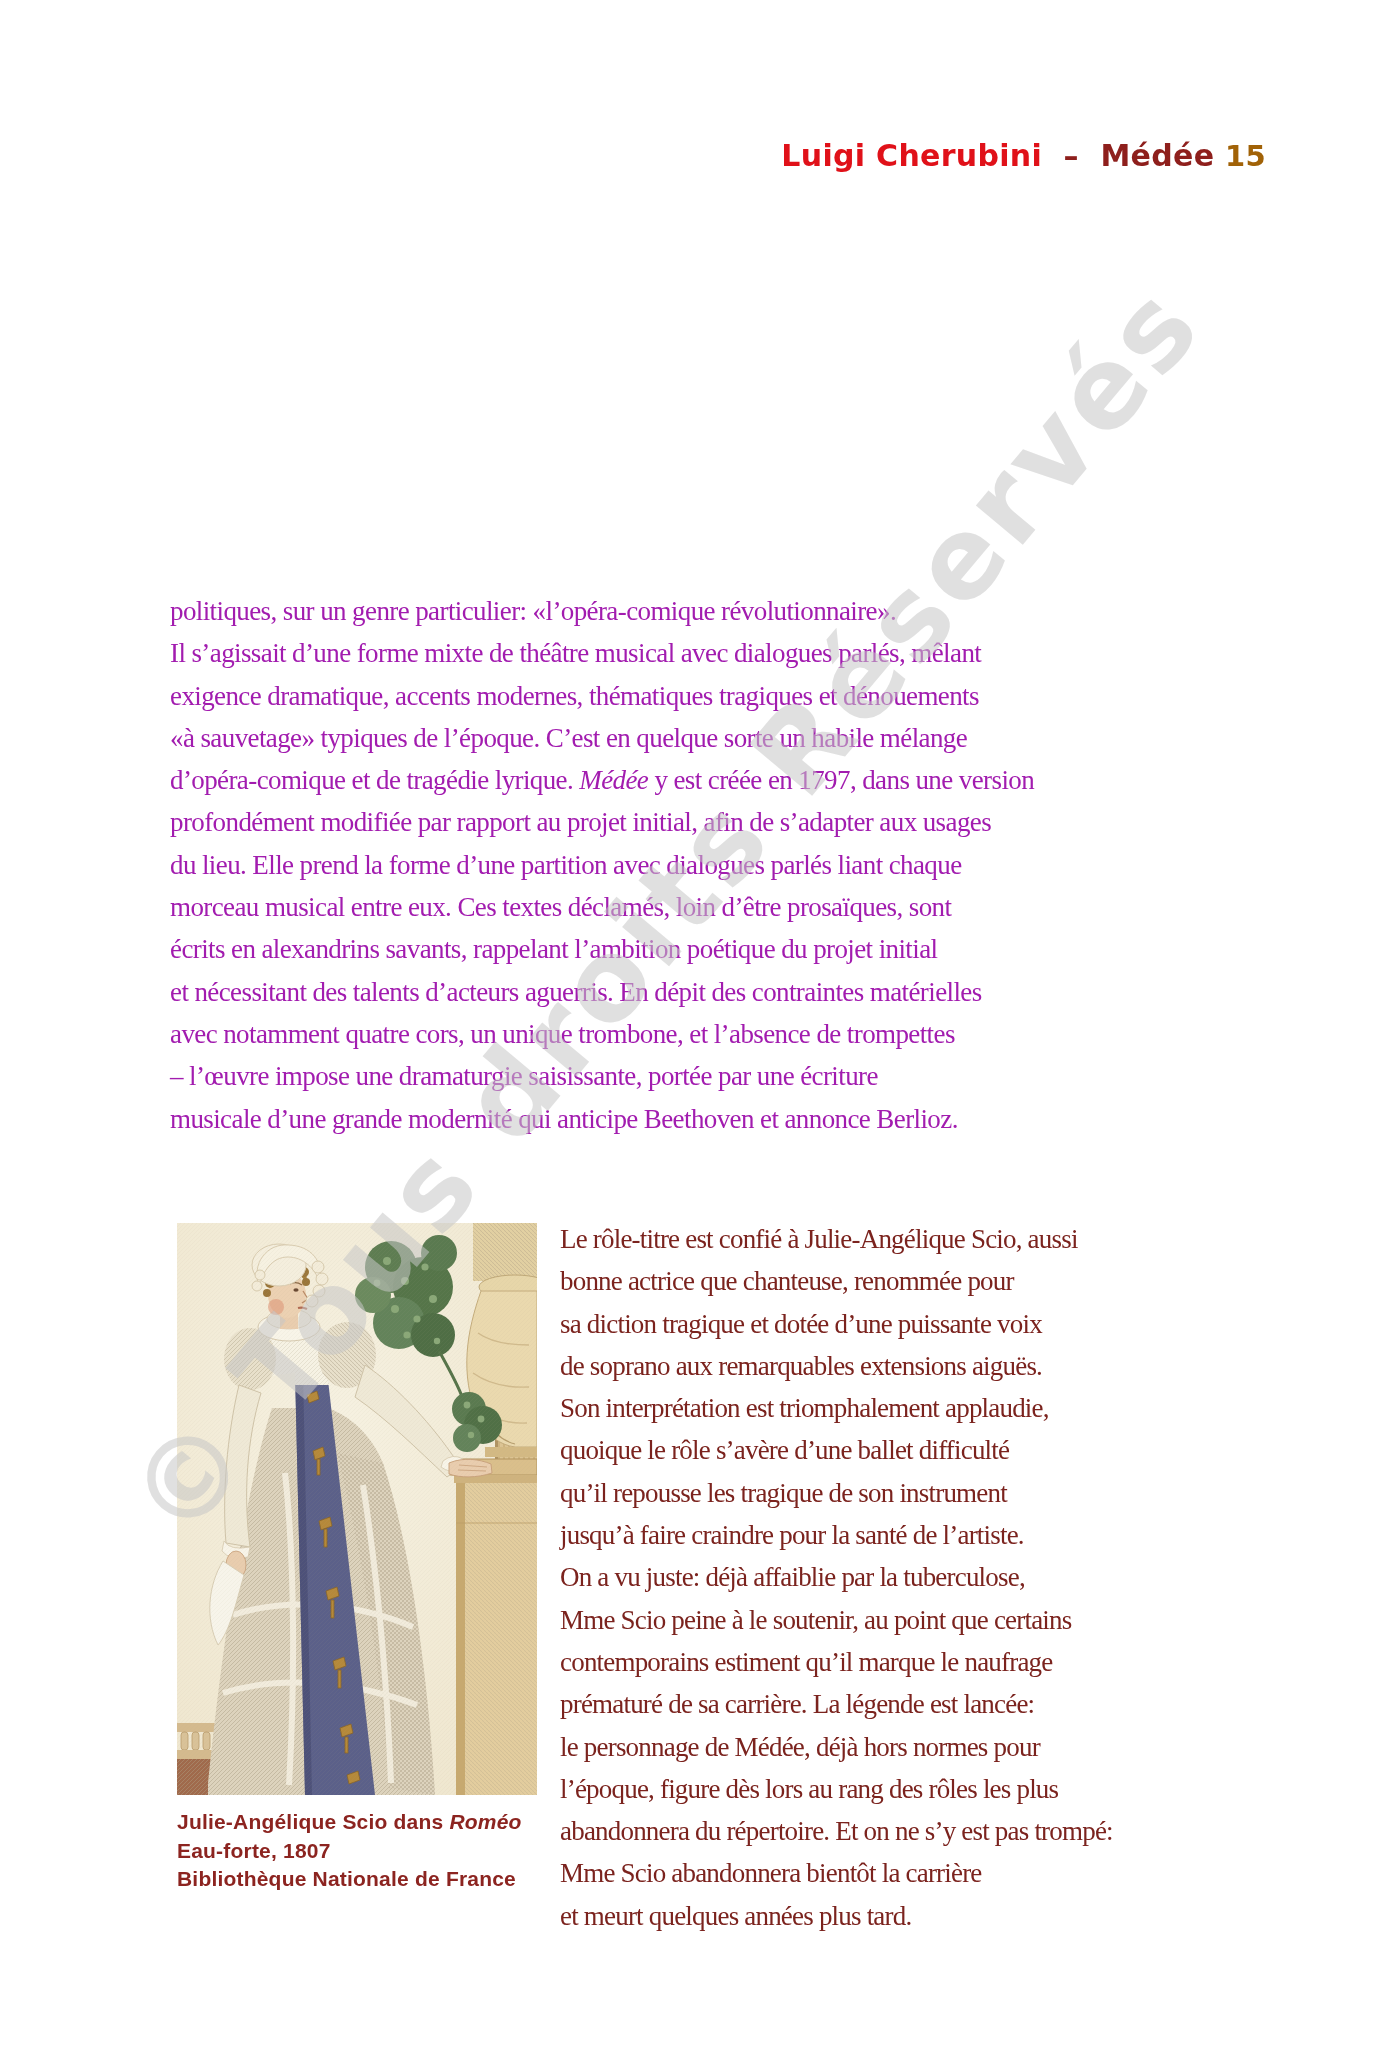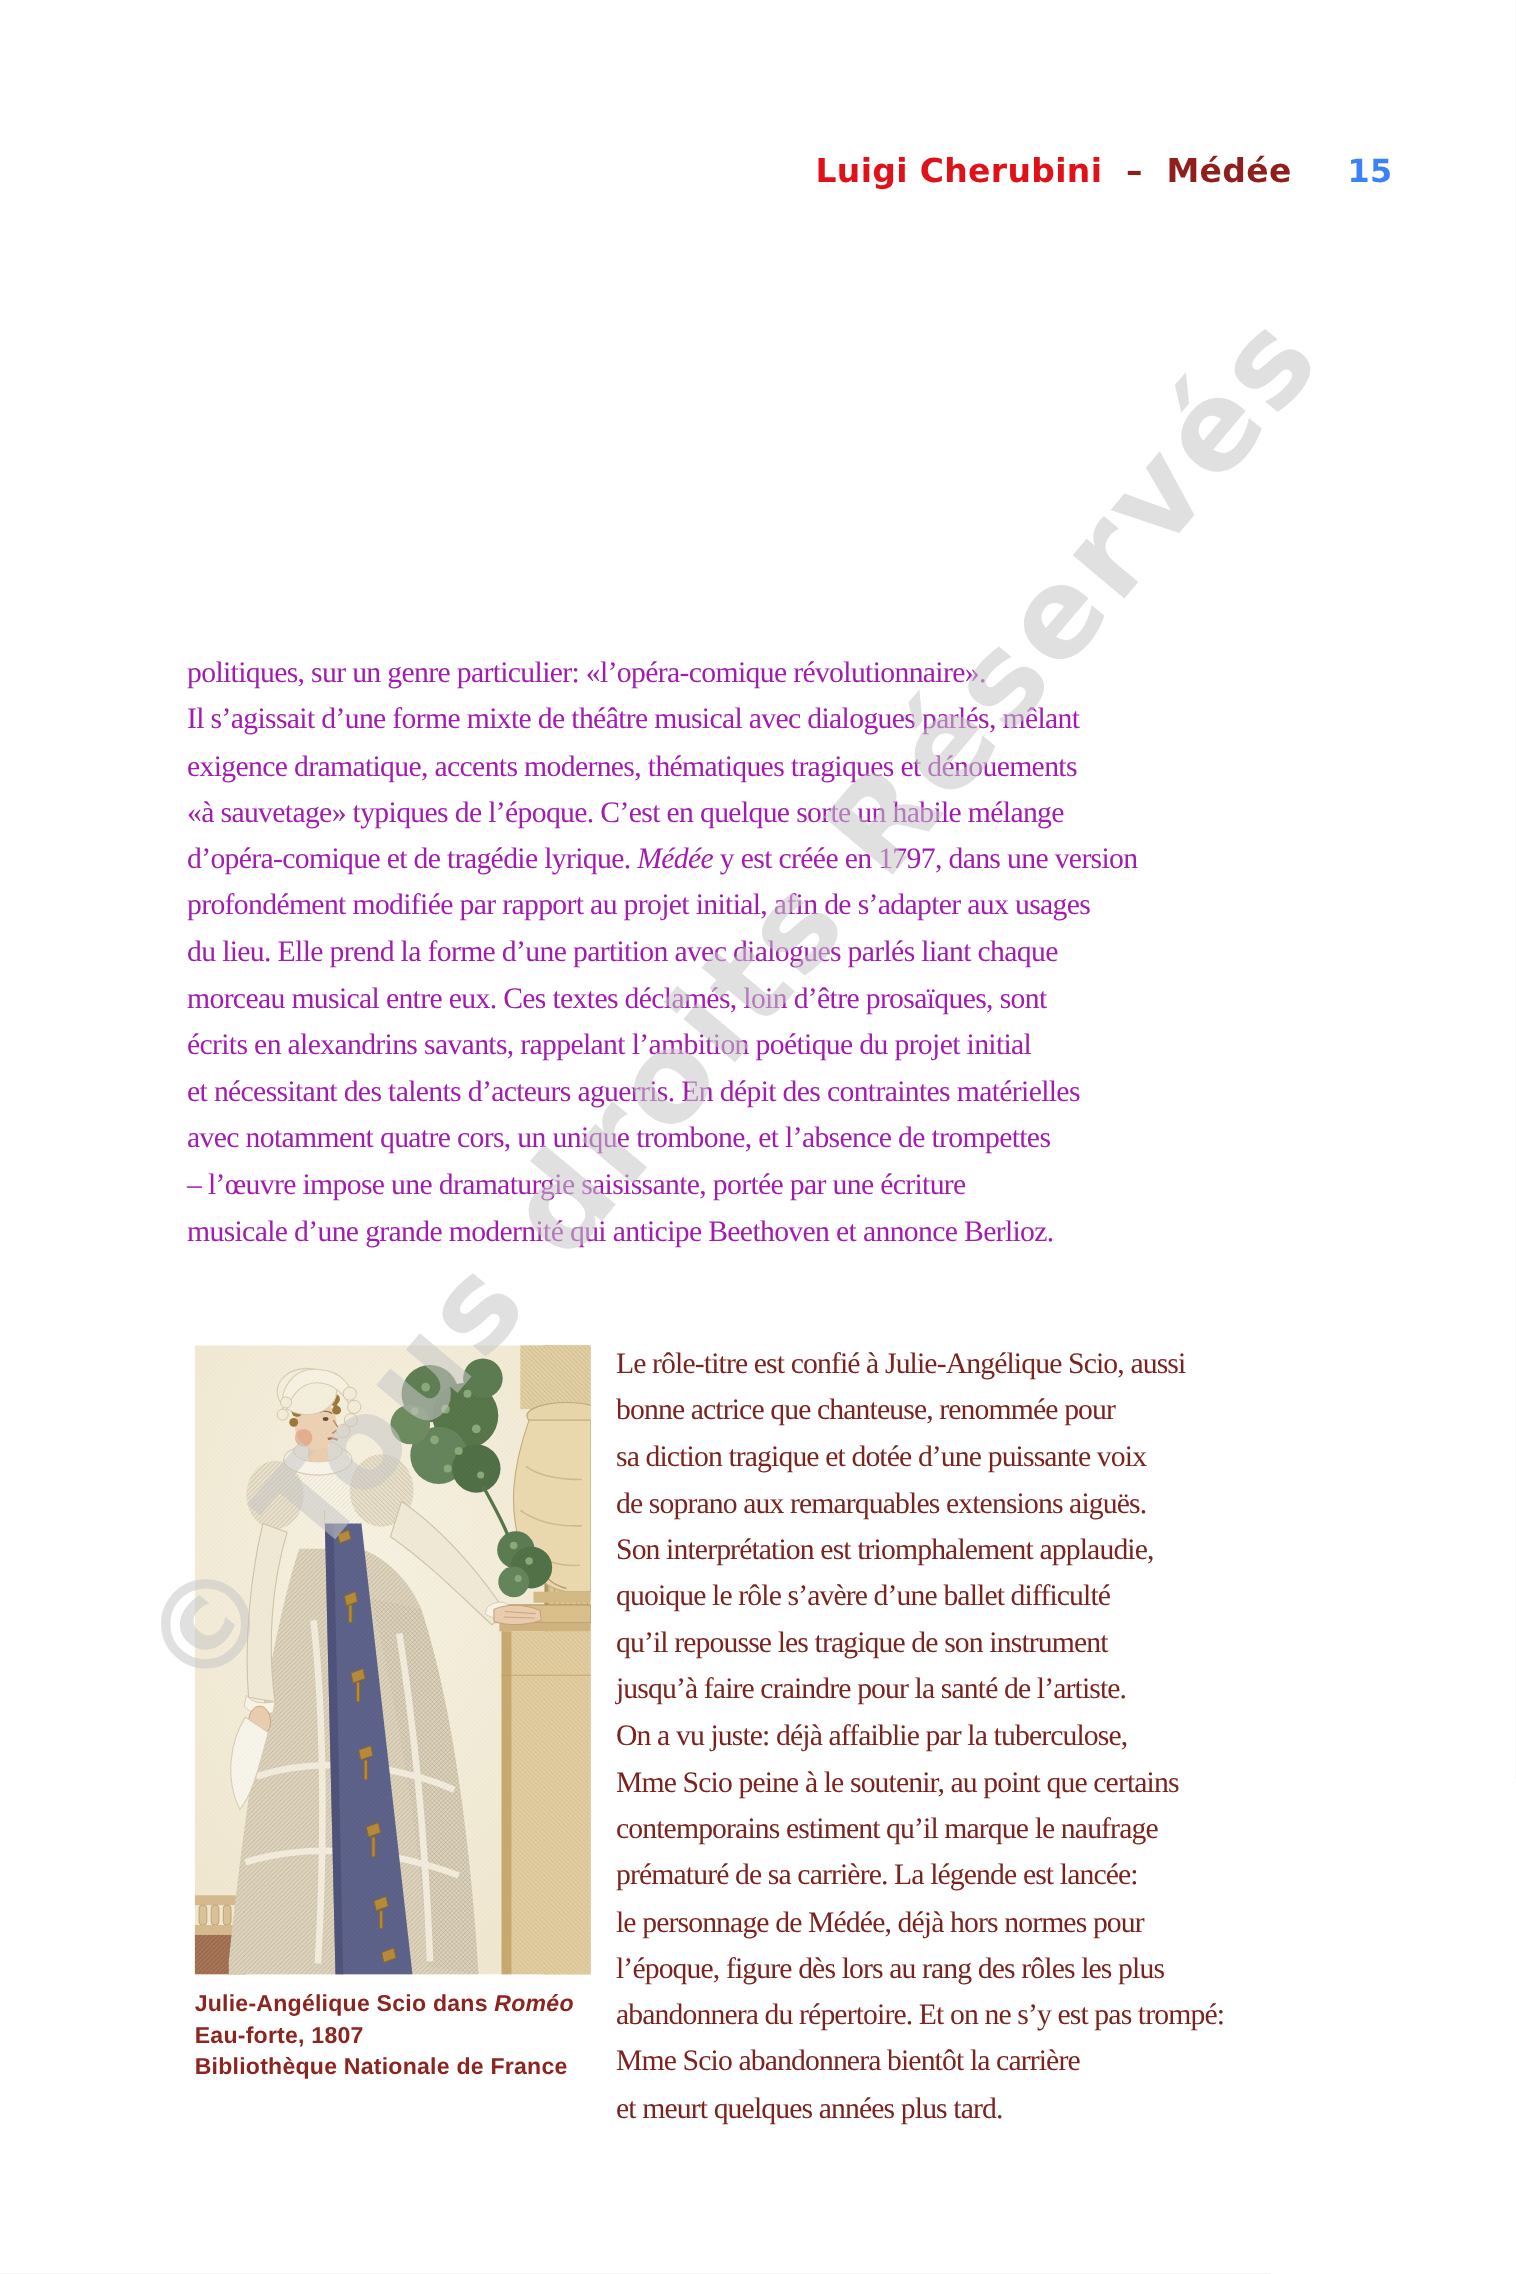--- a/index.html
+++ b/index.html
@@ -9,21 +9,21 @@
     font-family:"Liberation Serif",serif;
   }
   
   .header{
     position:absolute;top:138px;right:112px;
     font-family:"DejaVu Sans",sans-serif;font-weight:bold;
     font-size:30px;letter-spacing:.3px;white-space:nowrap;
   }
   .header .composer{color:#e01119;}
   .header .dash,.header .work{color:#8e1f1c;}
-  .header .pagenum{color:#3b82f6;margin-left:40px;font-size:29px;}
+  .header .pagenum{color:#a16207;font-size:29px;}
   
   .intro{
     position:absolute;left:170px;top:590px;width:1060px;
     color:#a21caf;font-size:27px;line-height:42.3px;letter-spacing:-0.6px;
     white-space:nowrap;
   }
   .colright{
     position:absolute;left:560px;top:1218px;width:690px;
     color:#7b231e;font-size:27px;line-height:42.4px;letter-spacing:-0.8px;
     white-space:nowrap;

